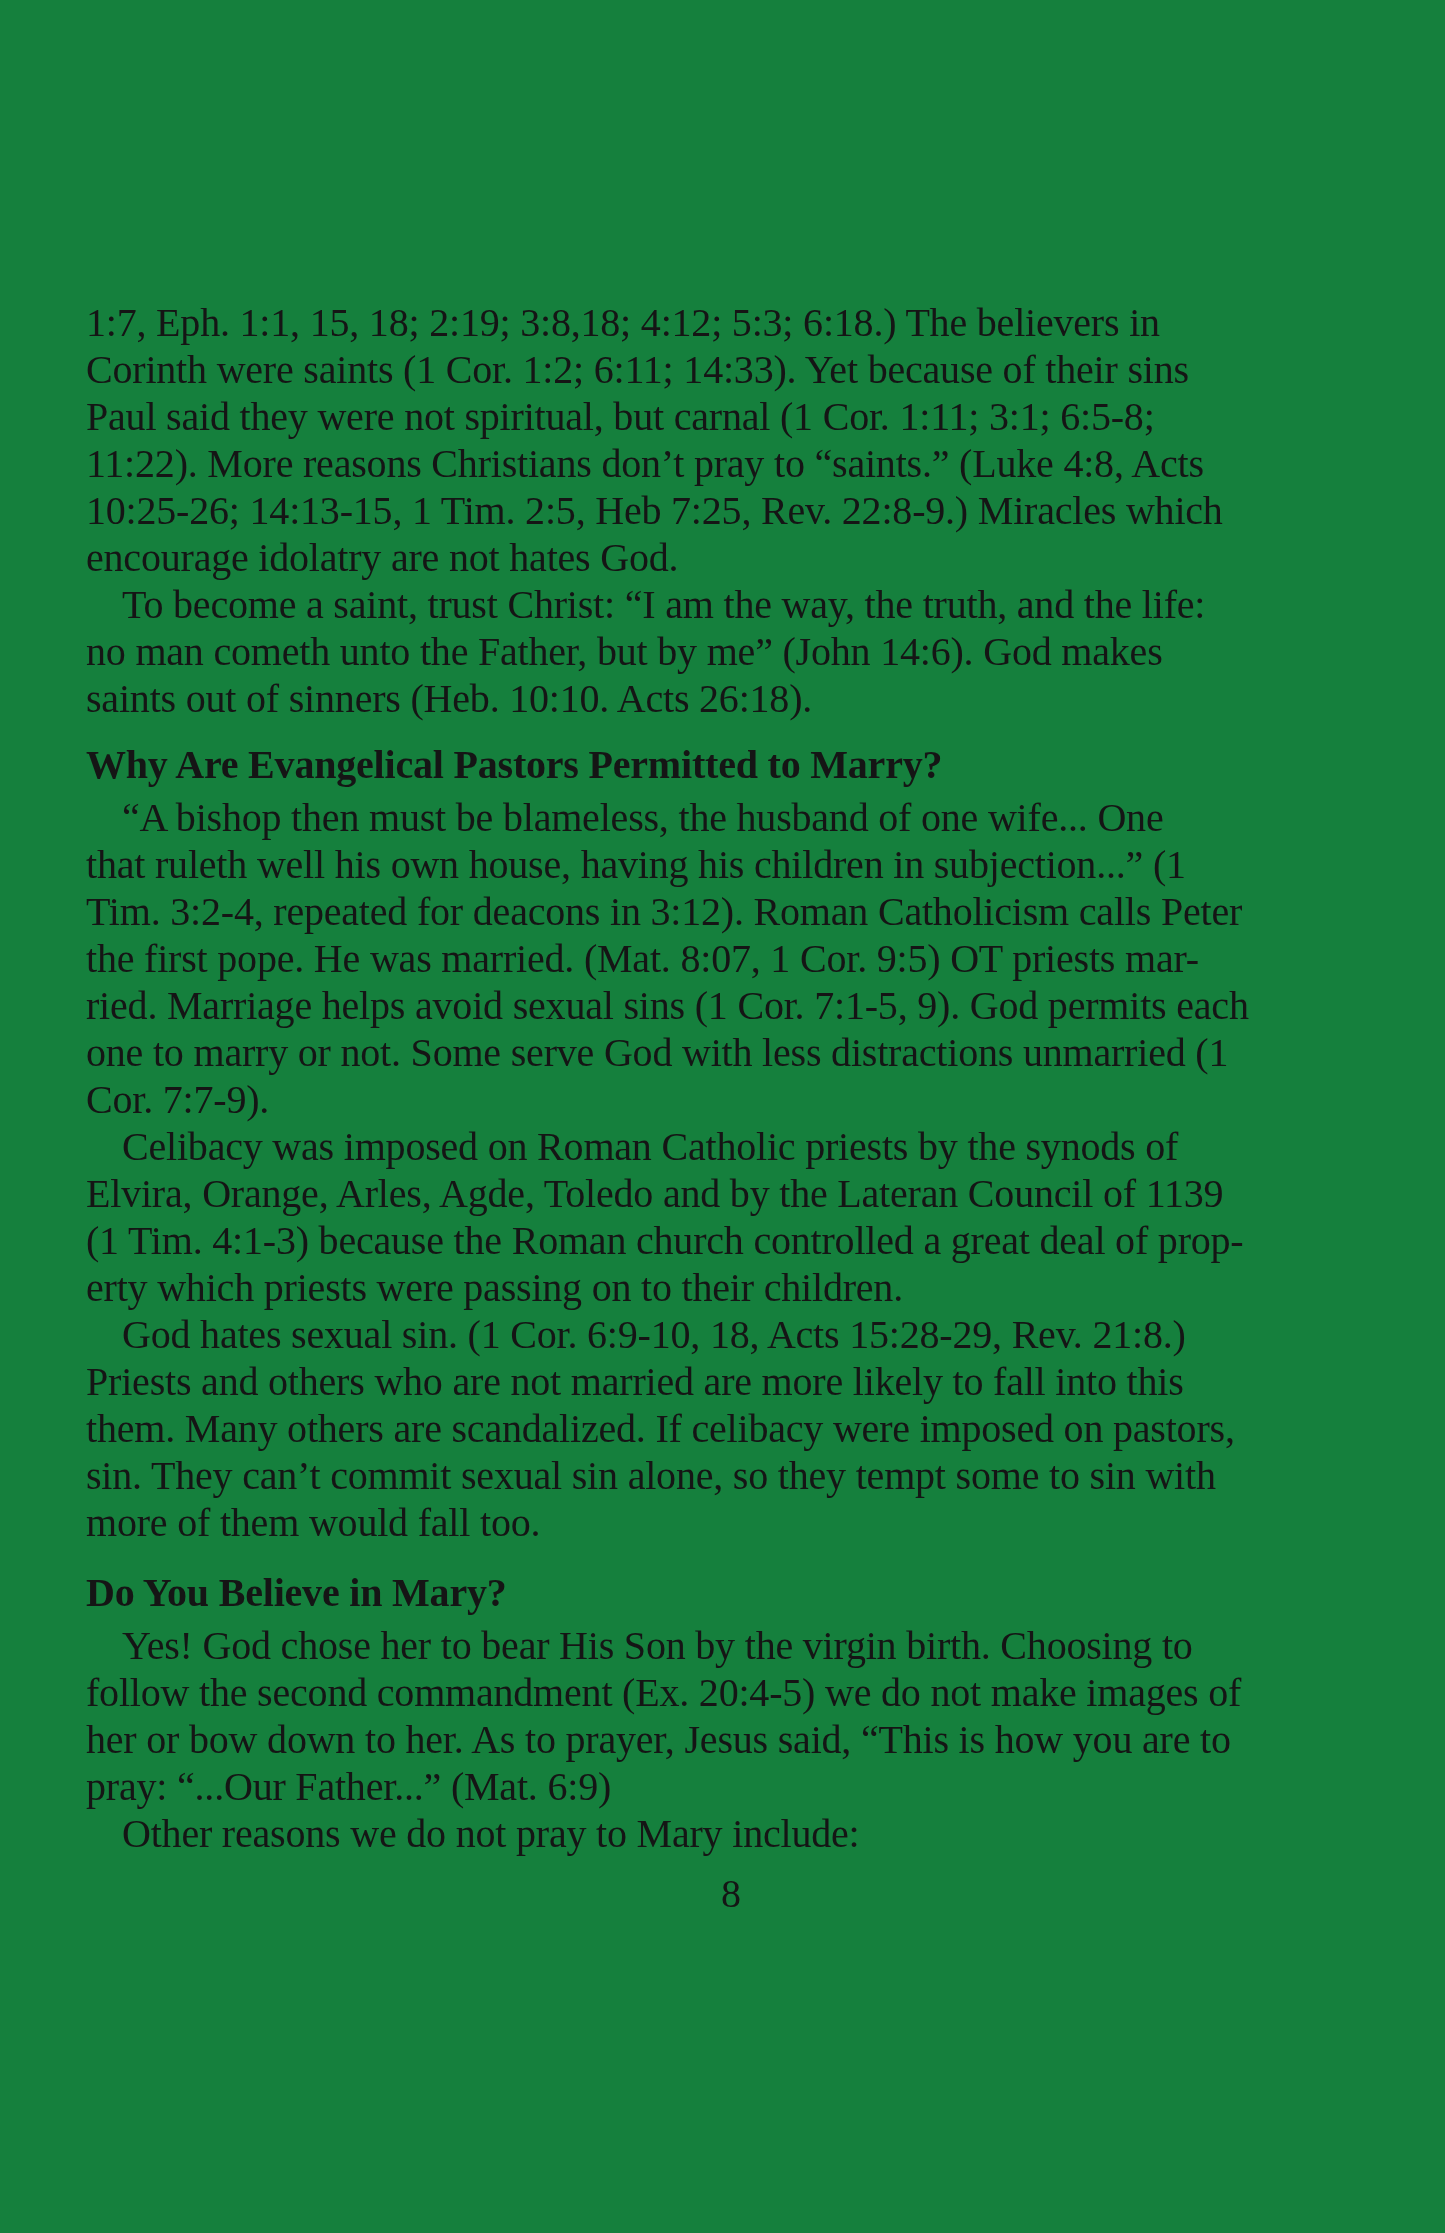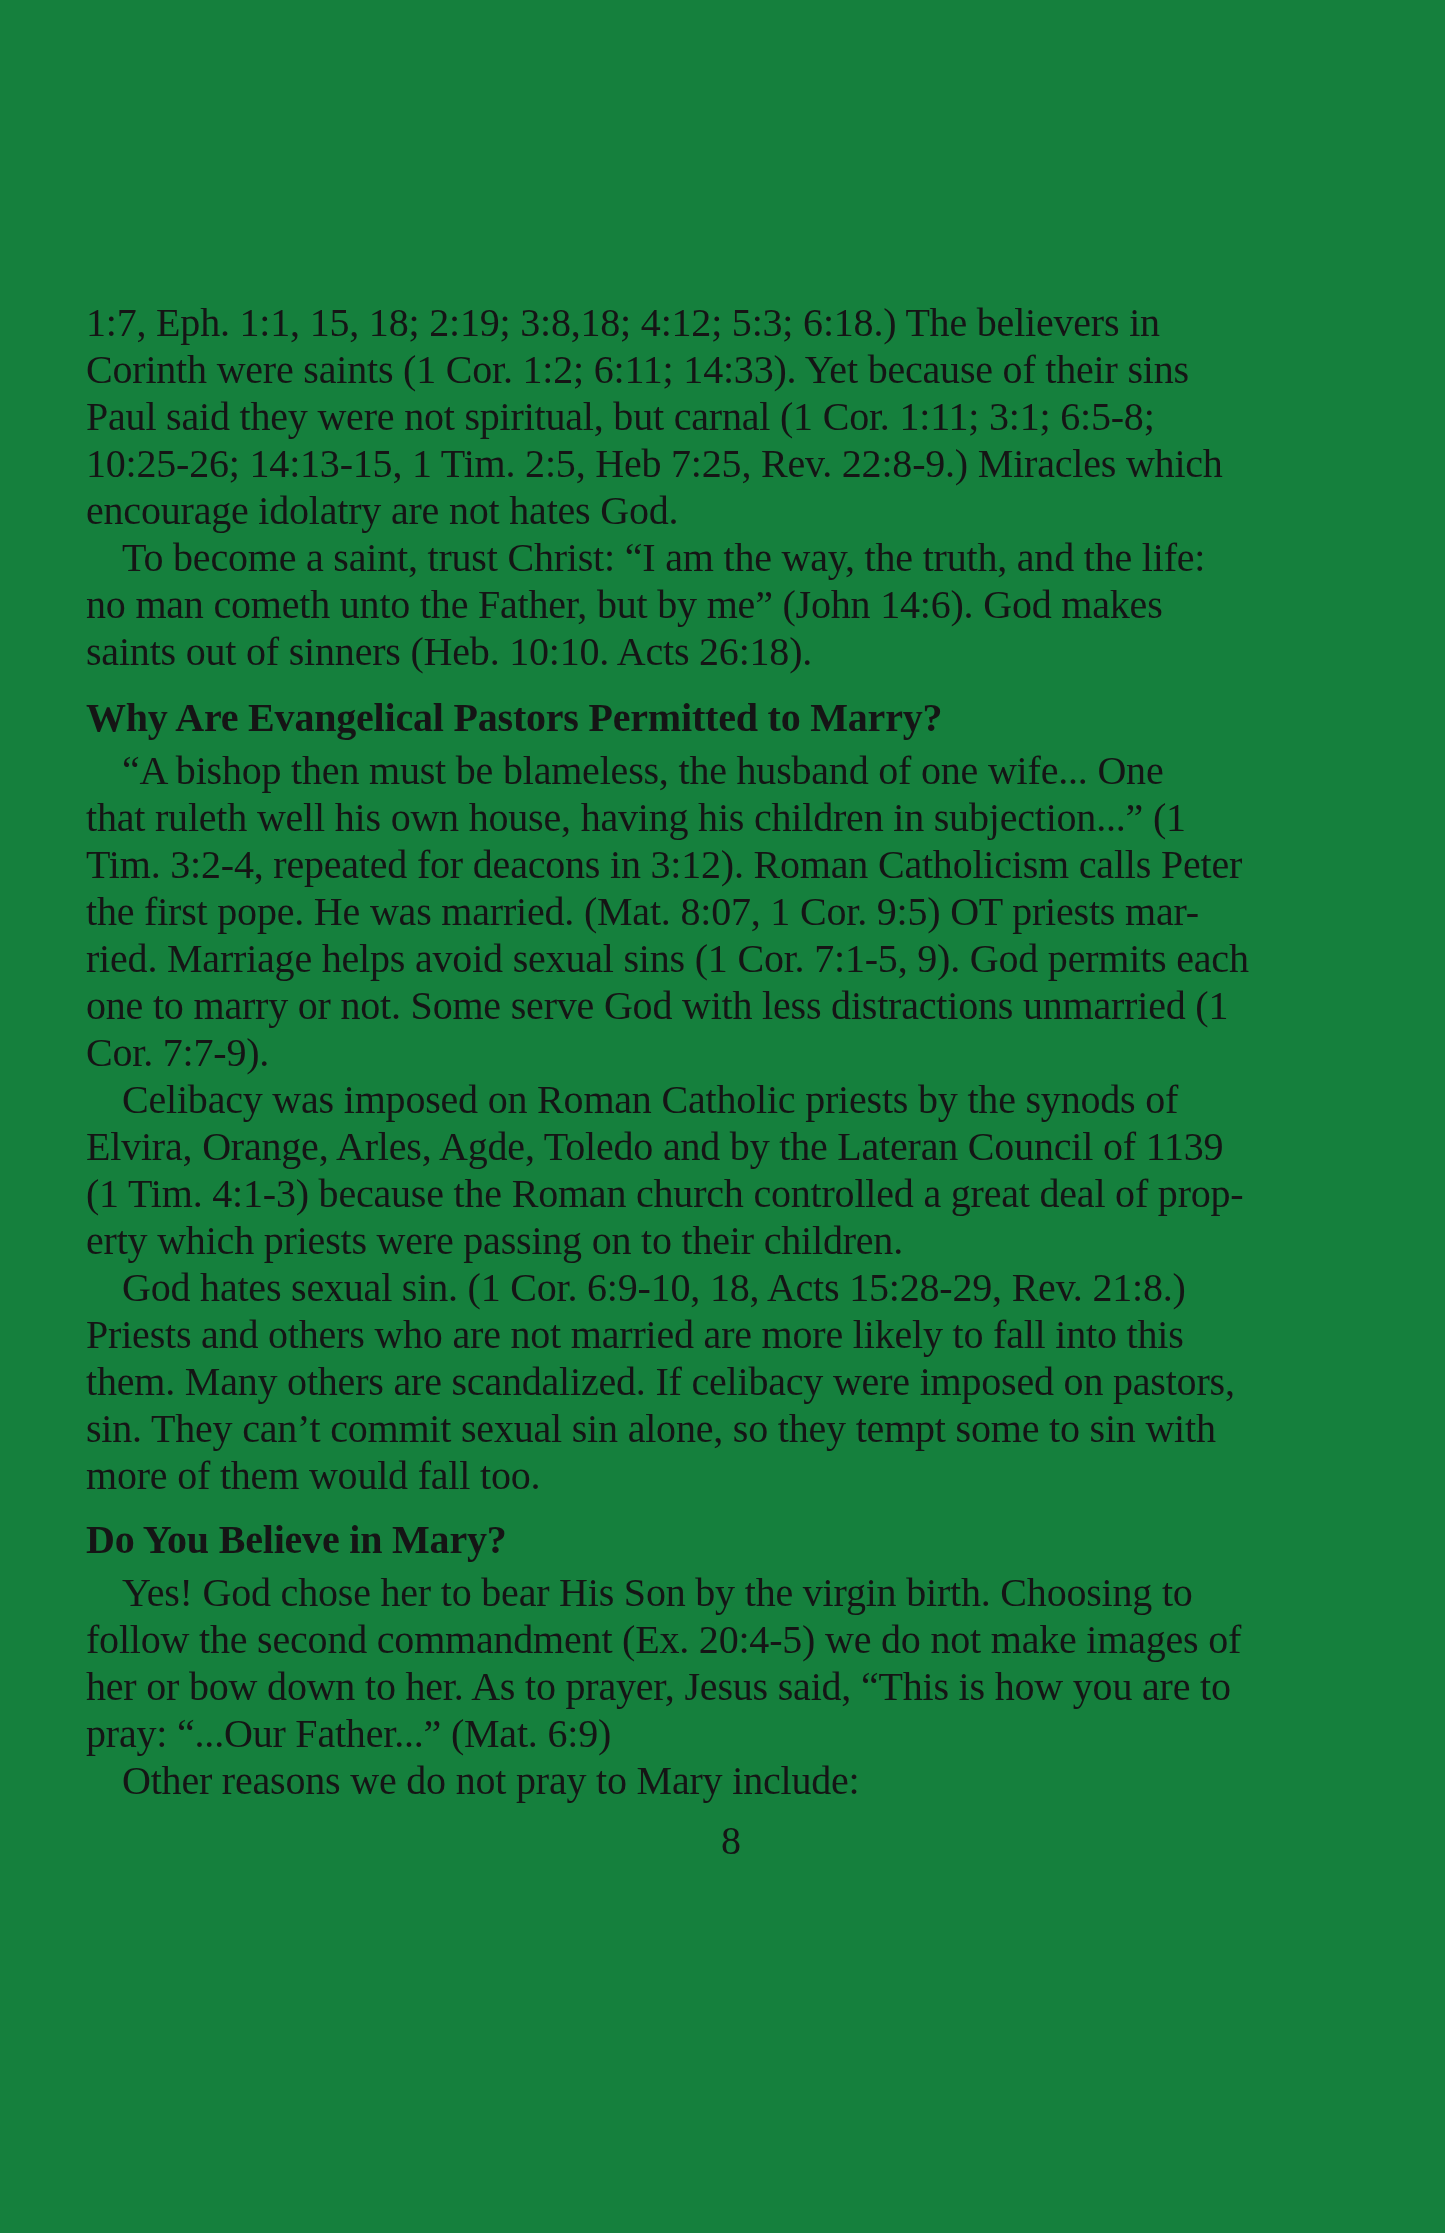--- a/index.html
+++ b/index.html
@@ -31,36 +31,37 @@
   .line.indent {
     padding-left: 36px;
   }
   .heading {
     font-weight: bold;
     font-size: 40px;
     line-height: 47px;
     margin: 19px 0 6px 0;
   }
   .heading.mary {
-    margin-top: 17px;
+    margin-top: 23px;
   }
   .page-number {
     text-align: center;
     margin-top: 13px;
   }
 </style>
 </head>
 <body>
 
 <div class="page">
   <div class="text-block">
 
     <div class="line">1:7, Eph. 1:1, 15, 18; 2:19; 3:8,18; 4:12; 5:3; 6:18.) The believers in</div>
     <div class="line">Corinth were saints (1 Cor. 1:2; 6:11; 14:33). Yet because of their sins</div>
     <div class="line">Paul said they were not spiritual, but carnal (1 Cor. 1:11; 3:1; 6:5-8;</div>
+    <div class="line">11:22). More reasons Christians don’t pray to “saints.” (Luke 4:8, Acts</div>
     <div class="line">10:25-26; 14:13-15, 1 Tim. 2:5, Heb 7:25, Rev. 22:8-9.) Miracles which</div>
     <div class="line">encourage idolatry are not hates God.</div>
 
     <div class="line indent">To become a saint, trust Christ: “I am the way, the truth, and the life:</div>
     <div class="line">no man cometh unto the Father, but by me” (John 14:6). God makes</div>
     <div class="line">saints out of sinners (Heb. 10:10. Acts 26:18).</div>
 
     <div class="heading">Why Are Evangelical Pastors Permitted to Marry?</div>
 
     <div class="line indent">“A bishop then must be blameless, the husband of one wife... One</div>

